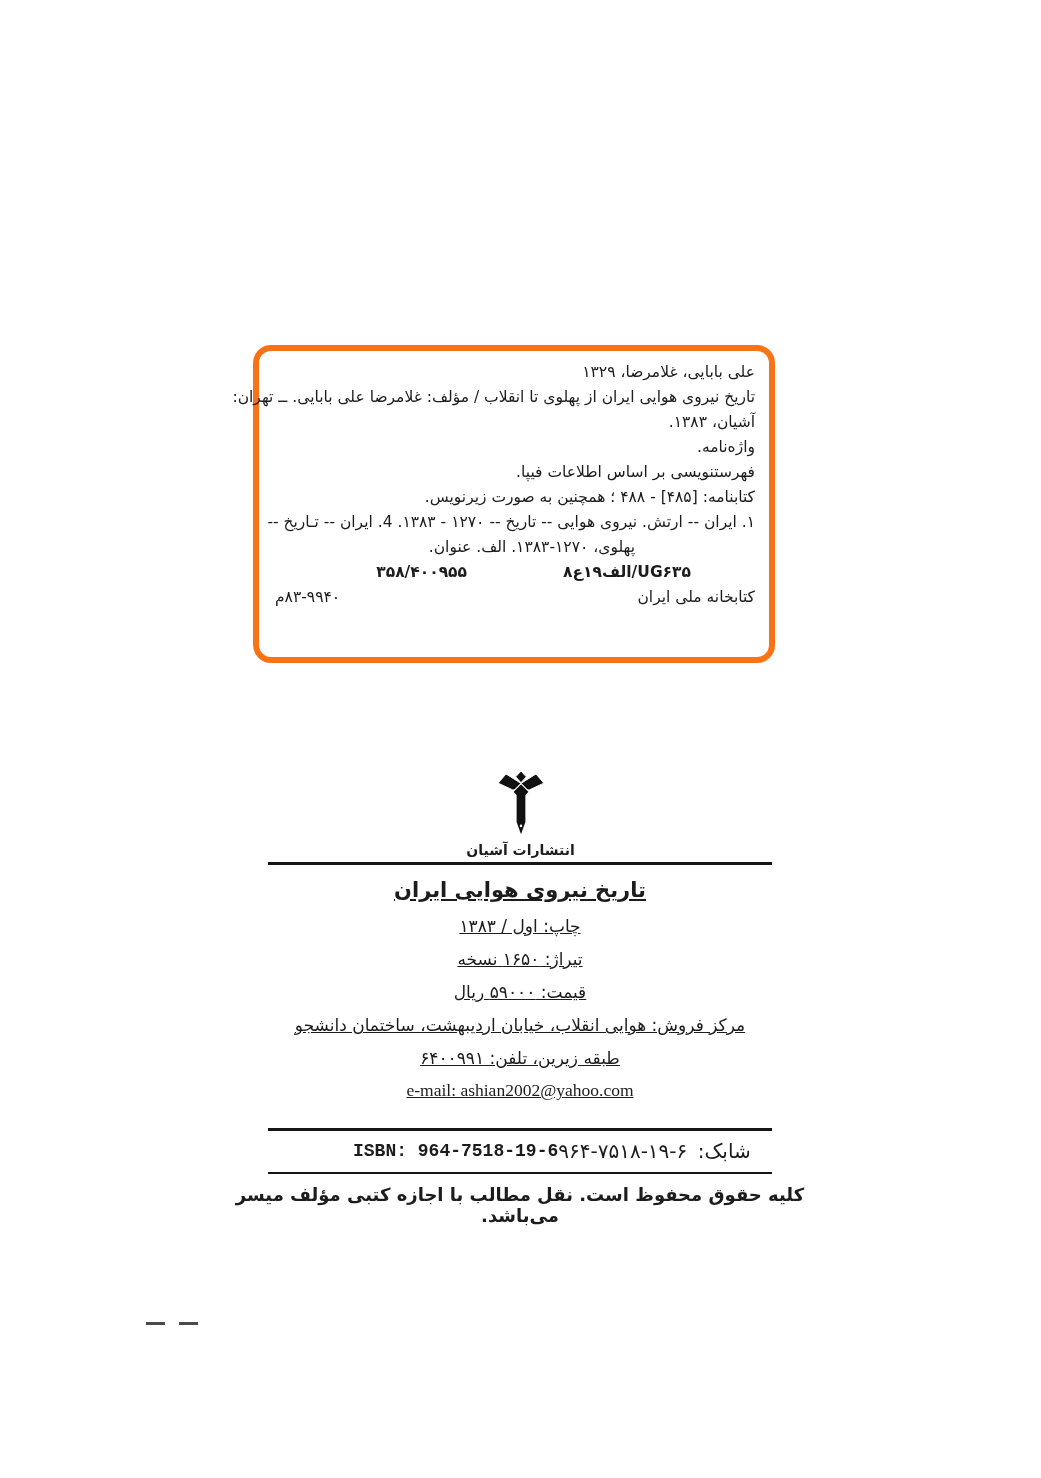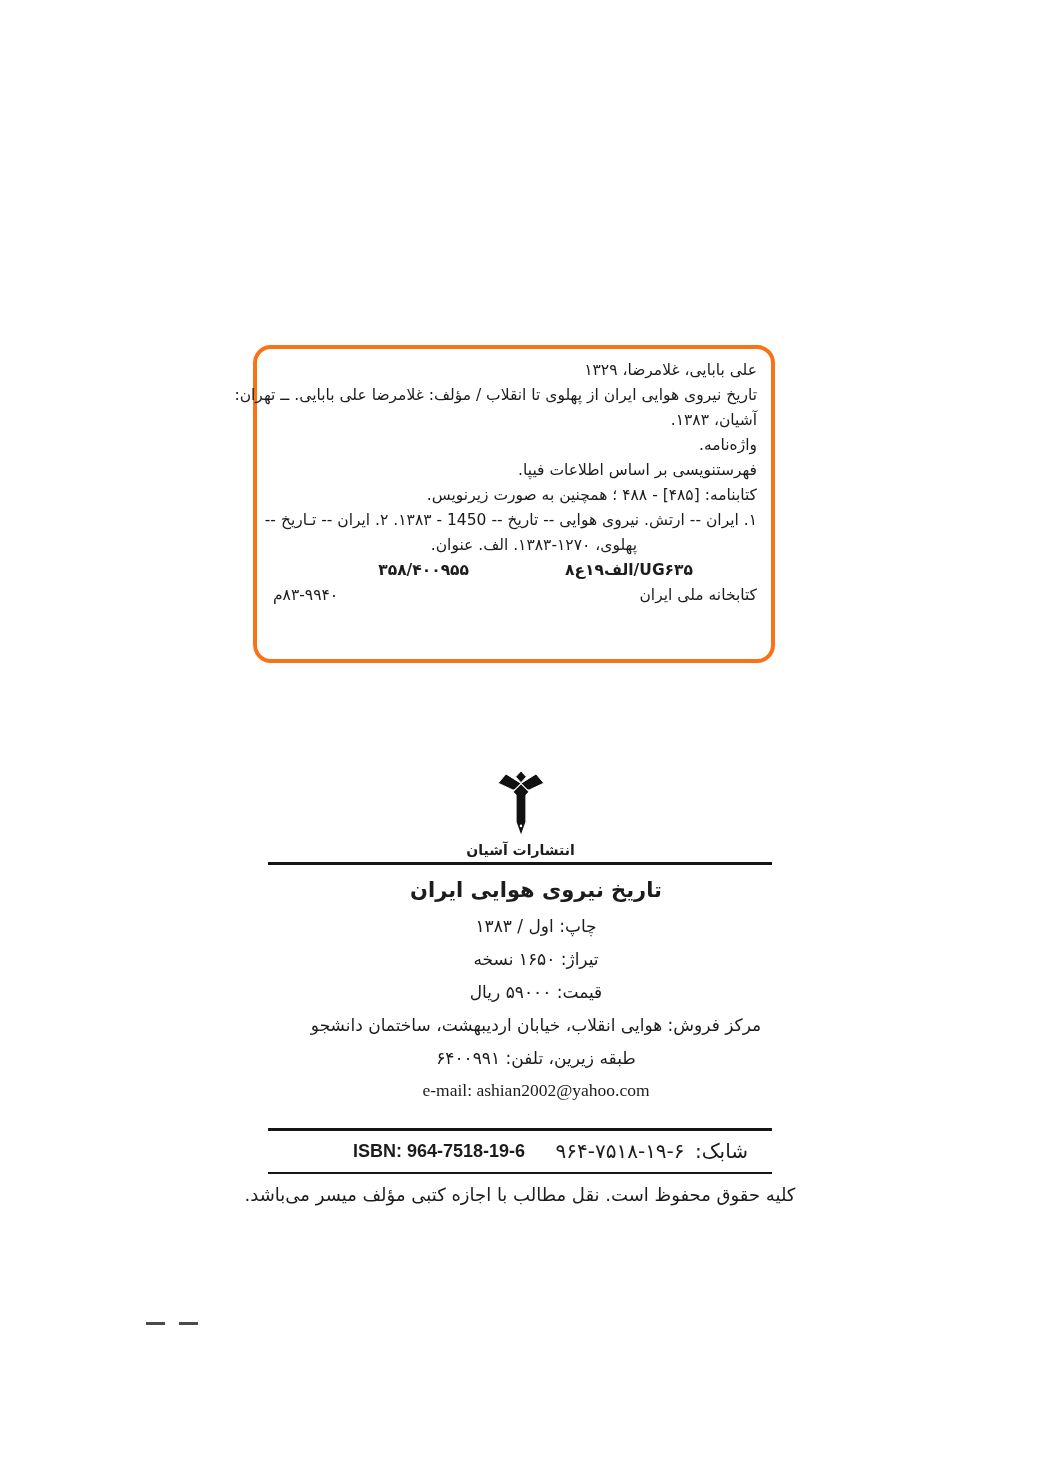--- a/index.html
+++ b/index.html
@@ -5,21 +5,21 @@
   html,body{margin:0;padding:0;}
   body{
     width:1041px;height:1478px;position:relative;
     background:#ffffff;color:#1c1c1c;
     font-family:"DejaVu Sans", sans-serif;
     overflow:hidden;
   }
   
   .cip-box{
     position:absolute;left:253px;top:345px;width:522px;min-height:318px;
-    box-sizing:border-box;border:4px solid #f97316;border-radius:18px;
+    box-sizing:border-box;border:6px solid #f97316;border-radius:18px;
     padding:9px 14px 10px 14px;direction:rtl;
   }
   .cip-line{
     text-align:right;font-size:15.5px;line-height:25px;
     white-space:nowrap;
   }
   .cip-line.indent{margin-left:0;padding-left:0;padding-right:120px;}
   .cip-isbn-row{
     direction:ltr;text-align:left;font-size:16px;line-height:25px;
     font-family:"Liberation Serif","DejaVu Serif",serif;font-weight:600;
@@ -45,62 +45,62 @@
     margin-top:3px;font-size:14px;font-weight:bold;direction:rtl;
     letter-spacing:0.5px;
   }
   
   .rule{position:absolute;left:268px;width:504px;background:#161616;}
   .rule-1{top:862px;height:2.5px;}
   .rule-2{top:1128px;height:2.5px;}
   .rule-3{top:1172px;height:1.6px;}
   
   .imprint{
-    position:absolute;left:284px;top:870px;width:504px;
-    text-align:center;direction:rtl;
+    position:absolute;left:268px;top:870px;width:504px;
+    text-align:center;direction:rtl;text-decoration:underline;
   }
   .imprint-title{font-size:21px;font-weight:bold;margin:8px 0 12px 0;}
   .imprint-line{font-size:17px;margin:8px 0;line-height:25px;}
   .imprint-email{
     direction:ltr;font-family:"Liberation Serif","DejaVu Serif",serif;
     font-size:17.5px;margin-top:9px;
   }
   
   .isbn-bar{
     position:absolute;left:268px;top:1132px;width:504px;height:38px;
     box-sizing:border-box;display:flex;align-items:center;
     justify-content:space-between;padding:0 24px 0 85px;
   }
   .isbn-latin{
-    font-family:Liberation Sans, sans-serif;
+    font-family:Liberation Mono, monospace;
     font-weight:bold;font-size:18px;white-space:nowrap;
   }
   .isbn-fa{direction:rtl;font-size:20px;white-space:nowrap;}
   .isbn-fa .fa-val{direction:ltr;unicode-bidi:bidi-override;display:inline-block;margin-right:4px;}
   
   .copyright-line{
     position:absolute;left:230px;top:1184px;width:580px;
-    direction:rtl;text-align:center;font-weight:normal;font-size:18px;
+    direction:rtl;text-align:center;font-weight:bold;font-size:18px;
     letter-spacing:0.2px;
   }
   
   .corner-marks{position:absolute;left:146px;top:1322px;display:flex;gap:14px;}
   .corner-marks i{display:block;width:19px;height:2.5px;background:#4a4a4a;}
 </style>
 </head>
 <body>
 
 <div class="cip-box">
   <div class="cip-line">علی بابایی، غلامرضا، ۱۳۲۹</div>
   <div class="cip-line">تاریخ نیروی هوایی ایران از پهلوی تا انقلاب / مؤلف: غلامرضا علی بابایی. ــ تهران:</div>
   <div class="cip-line">آشیان، ۱۳۸۳.</div>
   <div class="cip-line">واژه‌نامه.</div>
   <div class="cip-line">فهرستنویسی بر اساس اطلاعات فیپا.</div>
   <div class="cip-line">کتابنامه: [۴۸۵] - ۴۸۸ ؛ همچنین به صورت زیرنویس.</div>
-  <div class="cip-line">۱. ایران -- ارتش. نیروی هوایی -- تاریخ -- 1450 - ۱۳۸۳. ۲. ایران -- تـاریخ --</div>
+  <div class="cip-line">۱. ایران -- ارتش. نیروی هوایی -- تاریخ -- ۱۲۷۰ - ۱۳۸۳. 4. ایران -- تـاریخ --</div>
   <div class="cip-line indent">پهلوی، ۱۲۷۰-۱۳۸۳. الف. عنوان.</div>
   <div class="cip-call-row">
     <span>UG۶۳۵/الف۱۹ع۸</span>
     <span>۳۵۸/۴۰۰۹۵۵</span>
   </div>
   <div class="cip-lib-row">
     <span>کتابخانه ملی ایران</span>
     <span class="bidi-ltr-override">م۸۳-۹۹۴۰</span>
   </div>
 </div>

